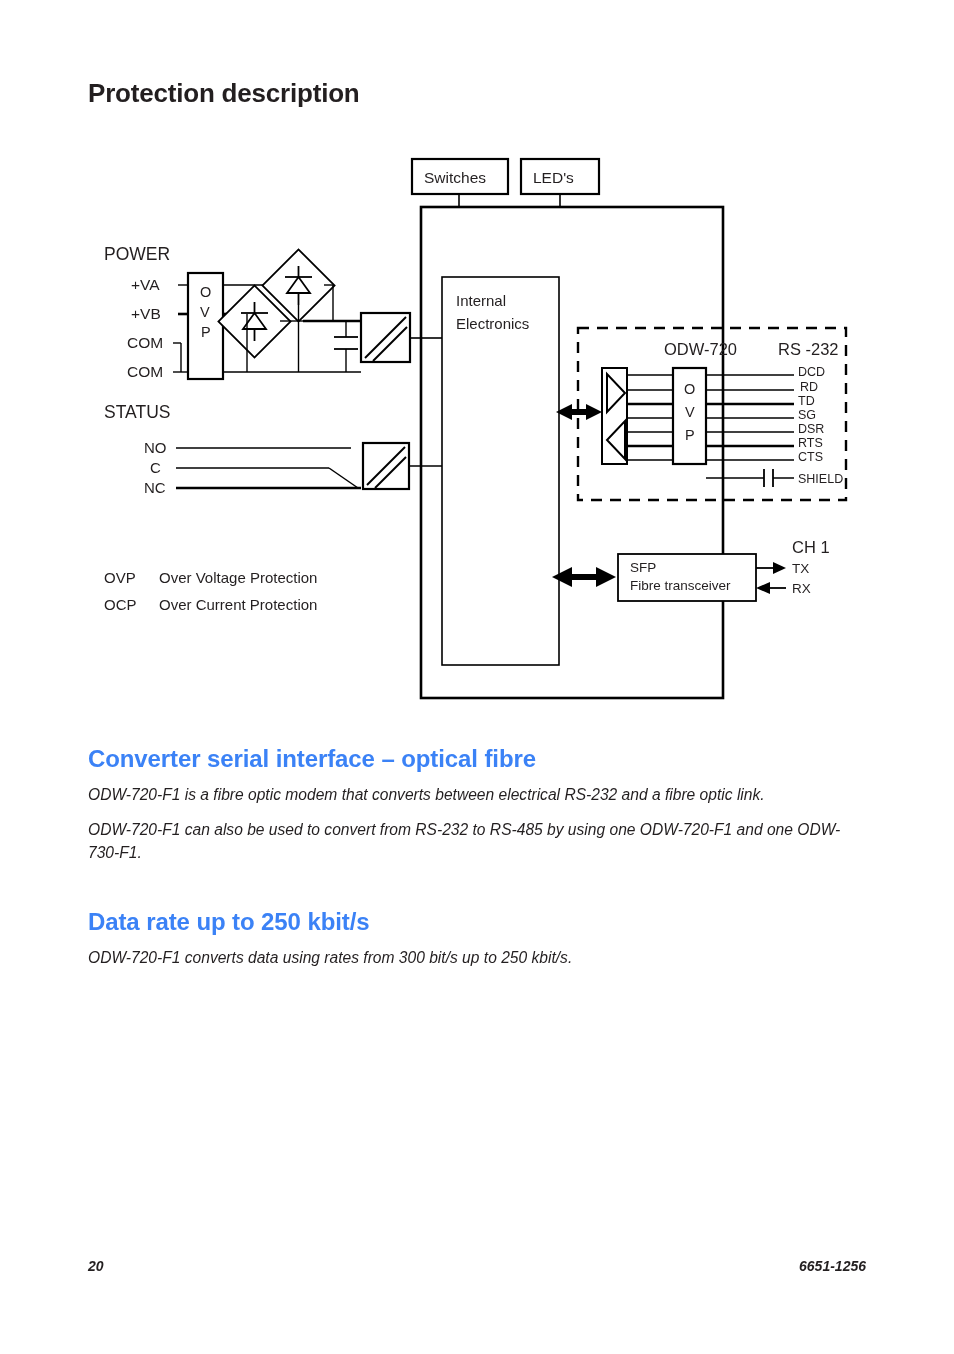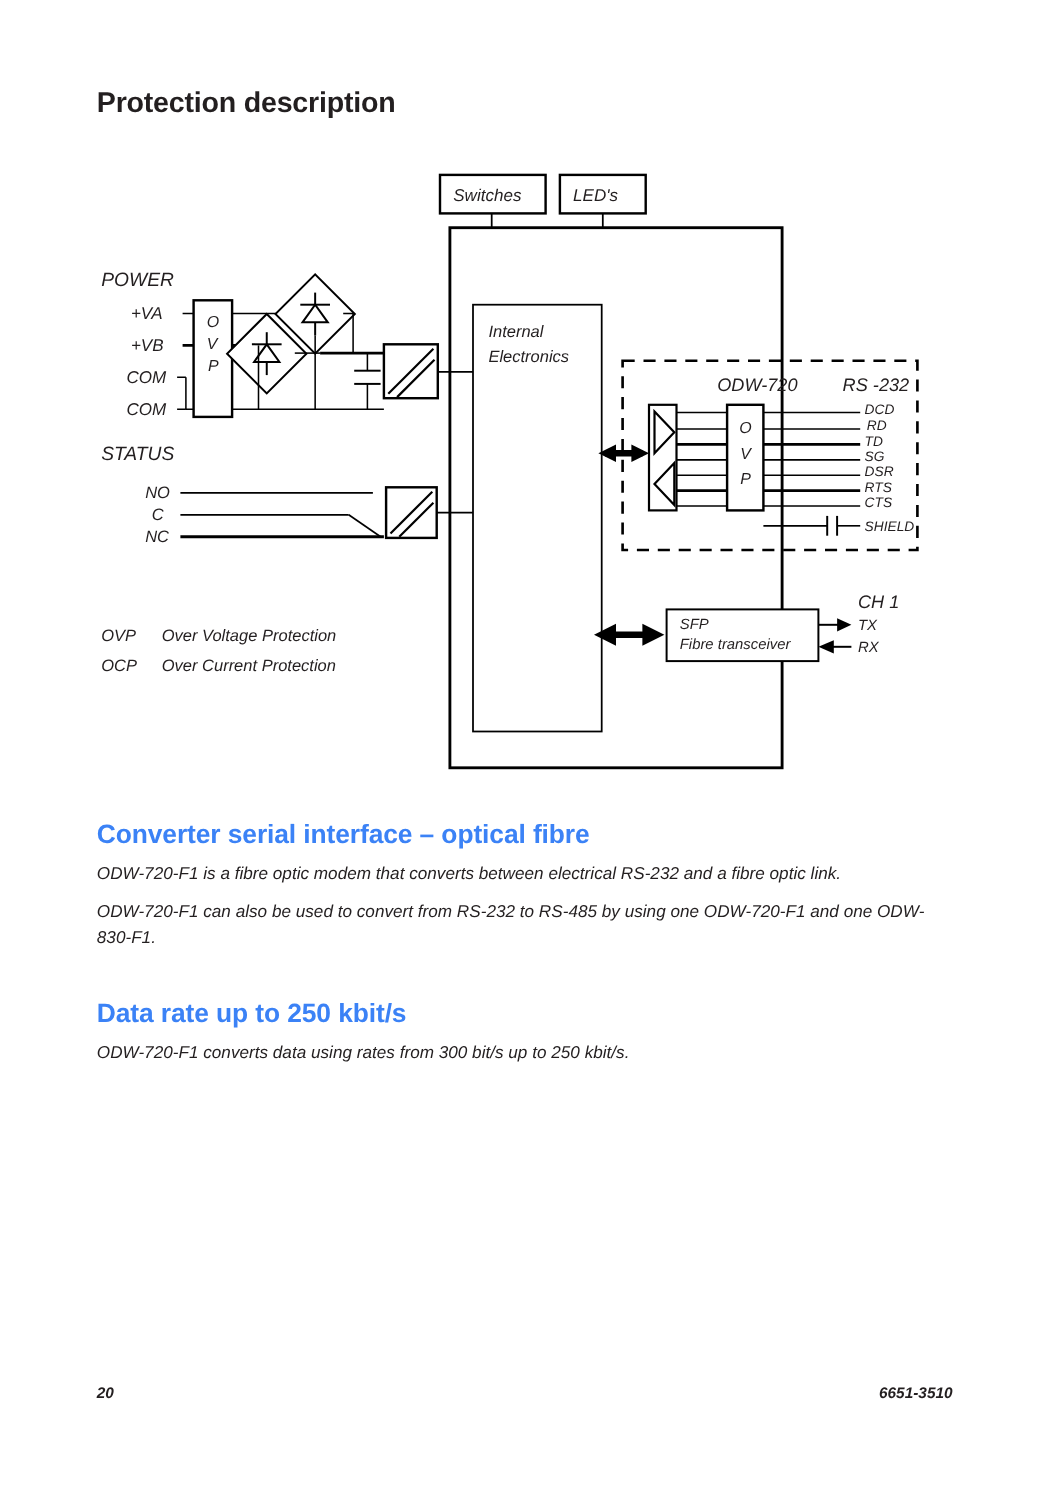--- a/index.html
+++ b/index.html
@@ -24,25 +24,24 @@
     left: 88px;
     top: 78px;
     margin: 0;
     font-size: 26px;
     font-weight: bold;
     letter-spacing: -0.2px;
     color: #231f20;
   }
   .diagram-wrap {
     position: absolute;
-    left: 4px;
+    left: 16px;
     top: 140px;
     width: 903px;
     height: 580px;
-    font-style: italic;
   }
   svg.diagram {
     display: block;
   }
   svg text {
     font-family: "Liberation Sans", sans-serif;
     fill: #231f20;
   }
   .sec {
     position: absolute;
@@ -291,26 +290,26 @@
         <text x="88" y="470" font-size="15">OCP</text>
         <text x="143" y="470" font-size="15">Over Current Protection</text>
       </g>
 
     </svg>
   </div>
 
   <section class="sec sec-converter">
     <h2 class="sec-head">Converter serial interface – optical fibre</h2>
     <p class="para">ODW-720-F1 is a fibre optic modem that converts between electrical RS-232 and a fibre optic link.</p>
-    <p class="para">ODW-720-F1 can also be used to convert from RS-232 to RS-485 by using one ODW-720-F1 and one ODW-830-F1.</p>
+    <p class="para">ODW-720-F1 can also be used to convert from RS-232 to RS-485 by using one ODW-720-F1 and one ODW-730-F1.</p>
   </section>
 
   <section class="sec sec-datarate">
     <h2 class="sec-head">Data rate up to 250 kbit/s</h2>
     <p class="para">ODW-720-F1 converts data using rates from 300 bit/s up to 250 kbit/s.</p>
   </section>
 
   <div class="footer">
     <span class="pg">20</span>
-    <span class="doc">6651-3510</span>
+    <span class="doc">6651-1256</span>
   </div>
 
 </div>
 
 </body></html>

